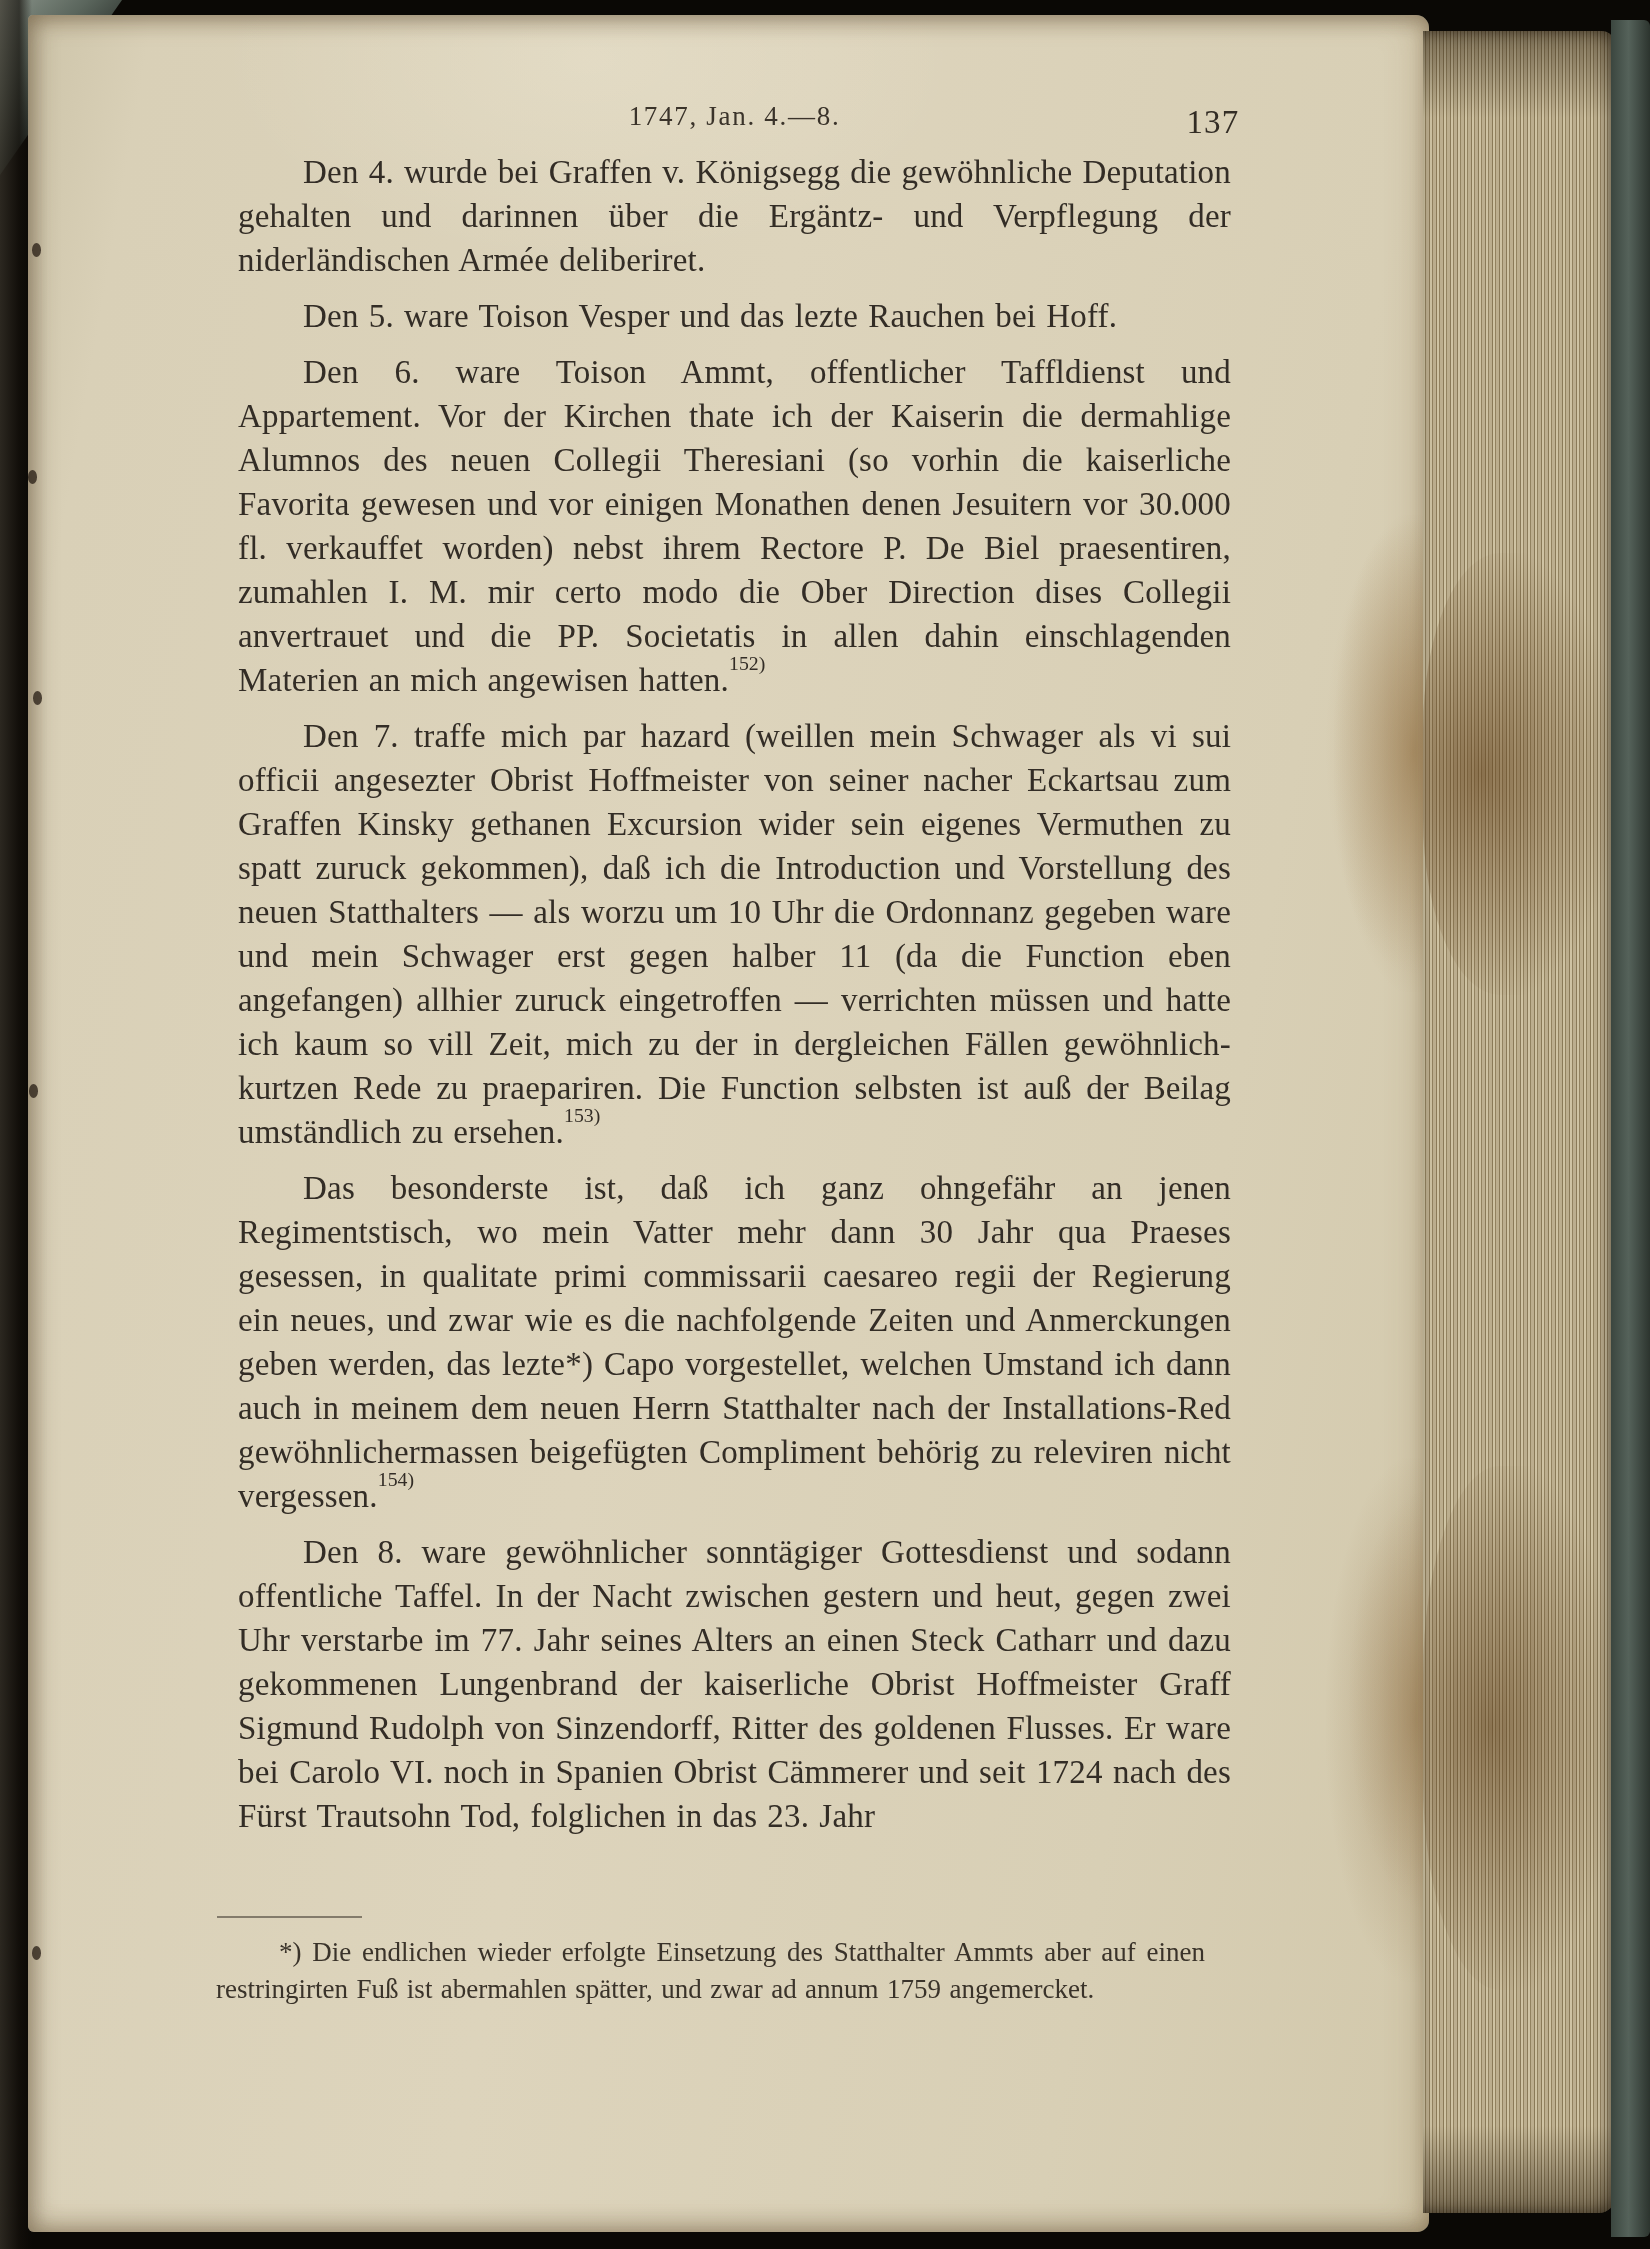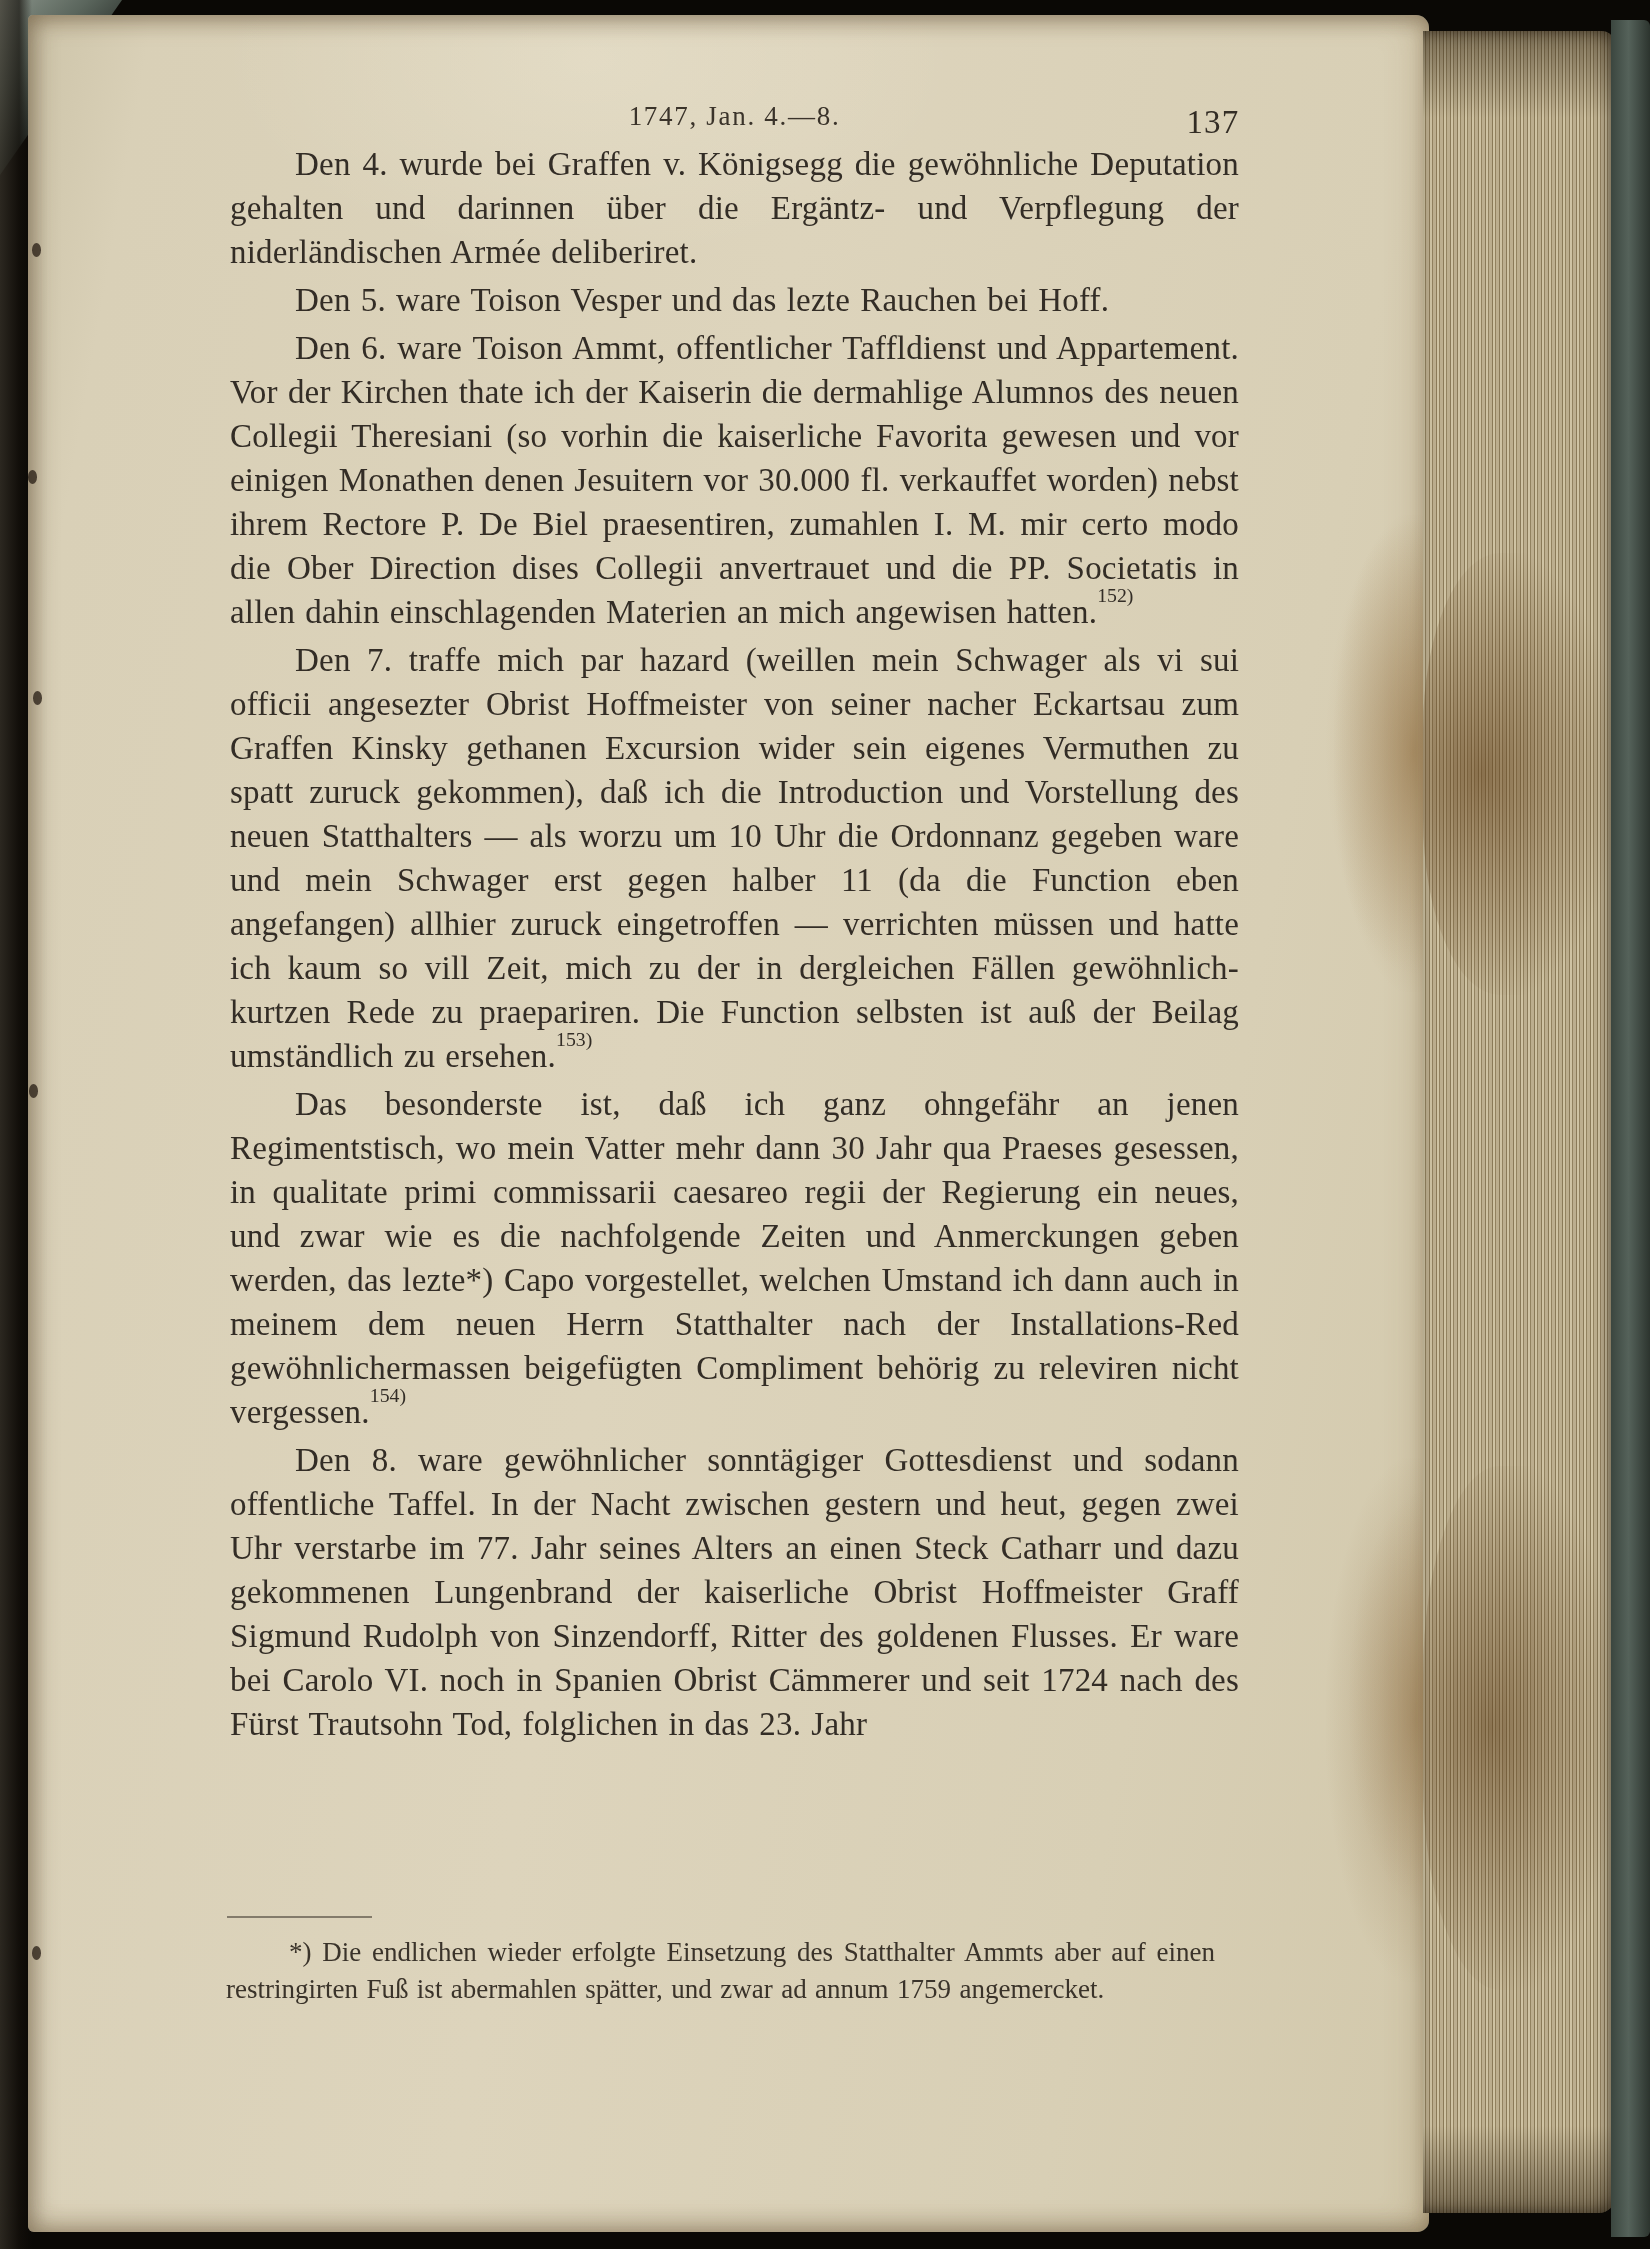--- a/index.html
+++ b/index.html
@@ -122,33 +122,33 @@
     left: 198px; top: 123px;
     width: 1017px;
     font-size: 33px;
     line-height: 44px;
     text-align: justify;
     color: #332d26;
     letter-spacing: 0.2px;
     word-spacing: 1.7px;
   }
   .body-text p {
-    margin: 4px;
+    margin: 12px;
     text-indent: 65px;
   }
   sup.fn-ref {
     font-size: 0.60em;
     line-height: 0;
     position: relative;
     top: -0.48em;
     letter-spacing: 0;
   }
   .footnote {
     position: absolute;
-    left: 198px; top: 1901px;
+    left: 188px; top: 1901px;
     width: 989px;
     color: #3a332a;
   }
   .footnote-rule {
     width: 145px;
     height: 1.7px;
     background: rgba(58,51,42,0.55);
     margin: 0 0 16.3px 1.2px;
   }
   .fn-text {

